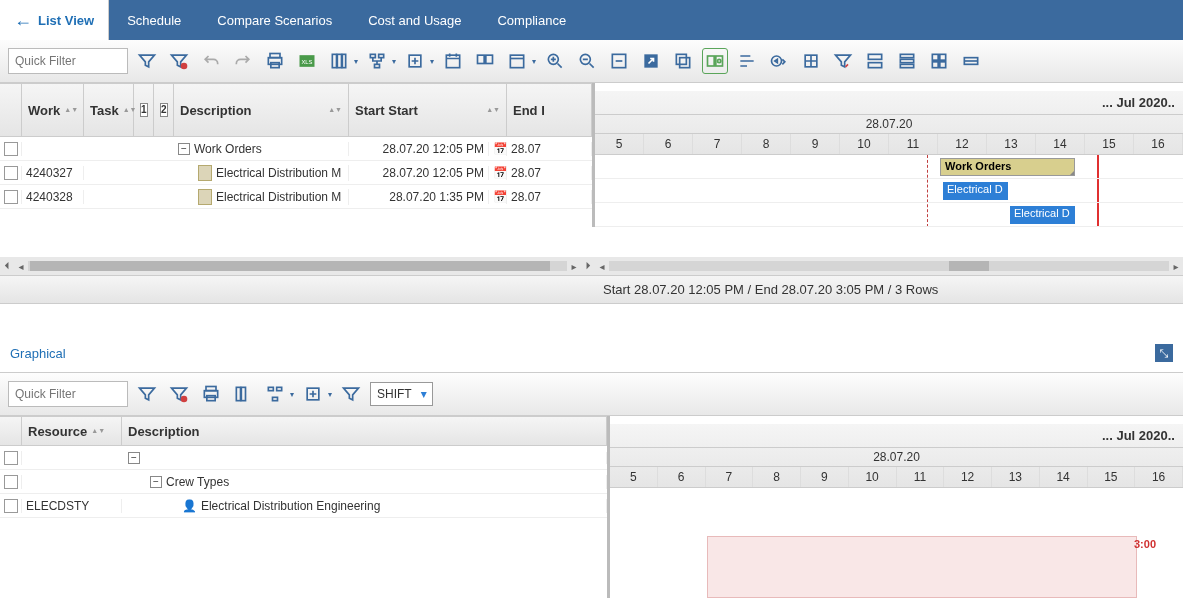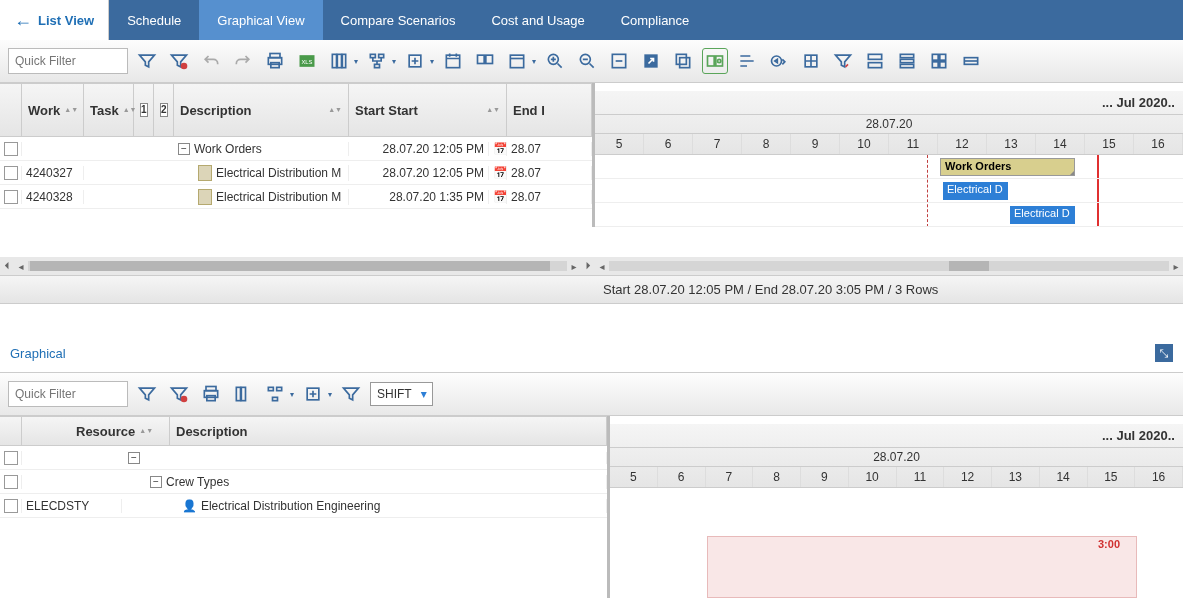--- a/index.html
+++ b/index.html
@@ -78,21 +78,20 @@
 </style>
 </head>
 <body>
 
 <div class="topnav">
   <div class="back-btn">
     <span class="back-arrow">←</span>
     <span>List View</span>
   </div>
   <div class="navtab">Schedule</div>
-  <div class="navtab active">Graphical View</div>
   <div class="navtab">Compare Scenarios</div>
   <div class="navtab">Cost and Usage</div>
   <div class="navtab">Compliance</div>
 </div>
 
 <div class="toolbar">
   <input class="qf-input" placeholder="Quick Filter" style="">
   <div class="tbtn">
       <svg viewBox="0 0 24 24" fill="none" stroke="#3b6a9e" stroke-width="2">
         <path d="M3 5h18l-7 8v6l-4-2v-4z"></path>
@@ -466,21 +465,21 @@
     </div>
   <div class="select-box">
       <span>SHIFT</span>
     </div>
 </div>
 
 <div class="panes">
   <div class="left-pane" style="width:610px;">
     <div class="grid-header-row" style="height:30px;">
       <div class="ghcell" style="width:22px;"></div>
-      <div class="ghcell" style="width:100px;margin-left:48px;">
+      <div class="ghcell" style="width:100px;">
           <span>Resource</span>
           <span class="sort-icons">▲▼</span>
         </div>
       <div class="ghcell" style="flex:1;">
           <span>Description</span>
         </div>
     </div>
     <div class="data-rows">
       <div class="row">
         <div class="cell" style="width:22px;">
@@ -527,19 +526,19 @@
           <span>11</span>
           <span>12</span>
           <span>13</span>
           <span>14</span>
           <span>15</span>
           <span>16</span>
       </div>
     </div>
     <div class="gantt-rows" style="position:relative; height:110px;">
       <div class="pink-block" style="left:97px; top:48px; width:430px; height:62px;"></div>
-      <div class="pink-label" style="left:488px; top:50px;">3:00</div>
+      <div class="pink-label" style="left:524px; top:50px;">3:00</div>
       <div class="grow" style="border-bottom:none;"></div>
       <div class="grow" style="border-bottom:none;"></div>
       <div class="grow" style="border-bottom:none;"></div>
     </div>
   </div>
 </div>
 
 </body></html>

